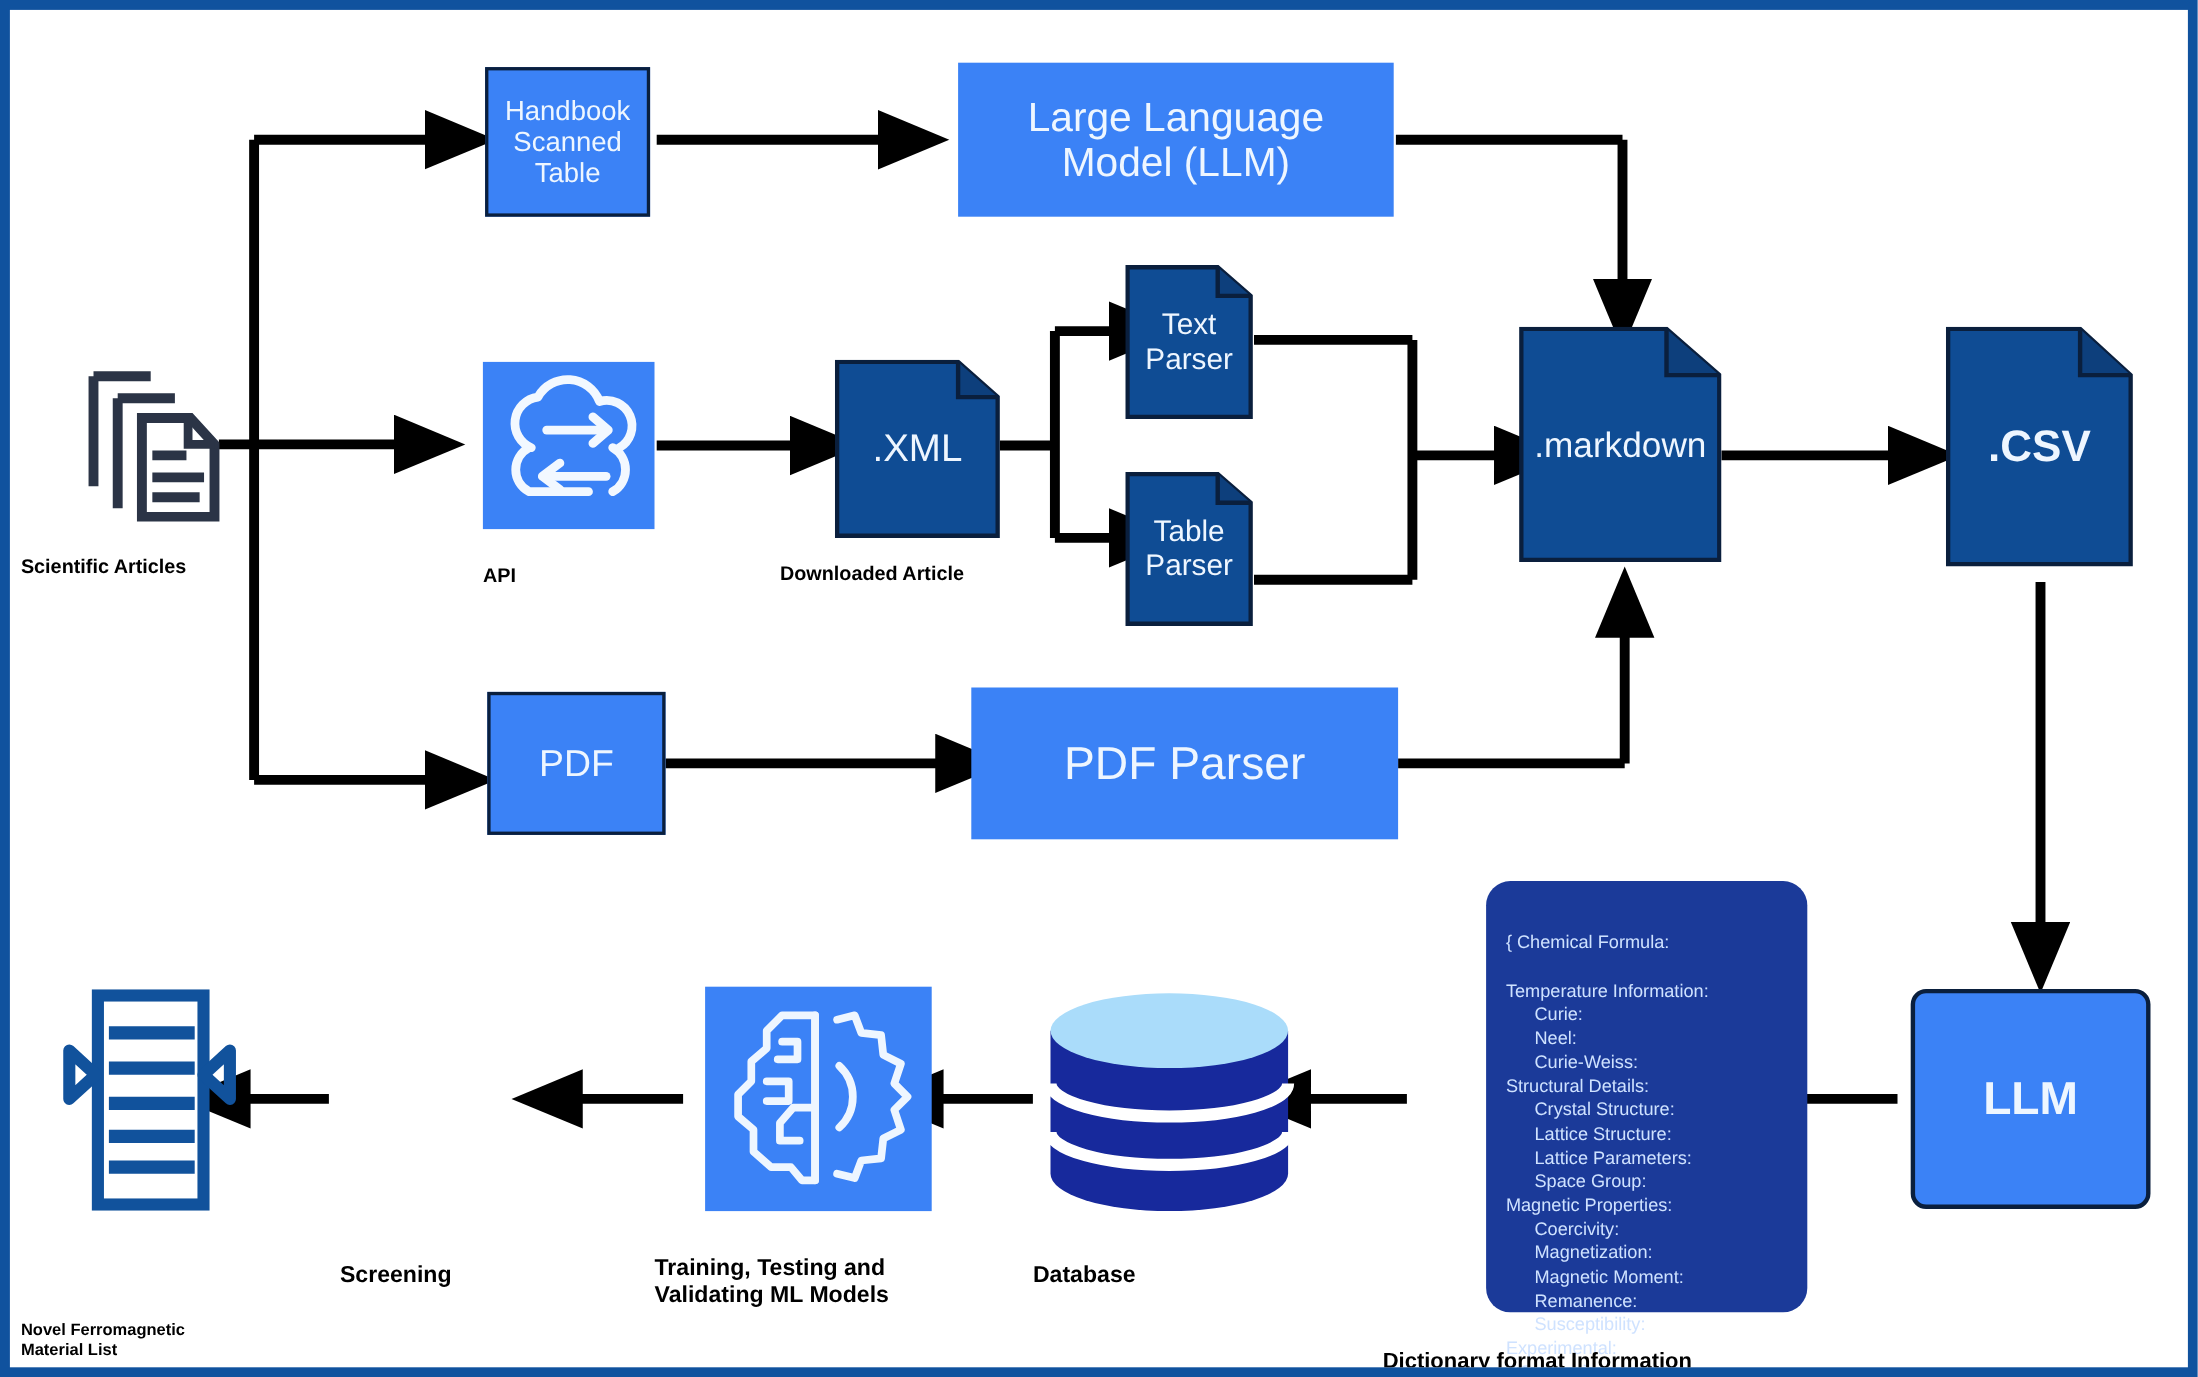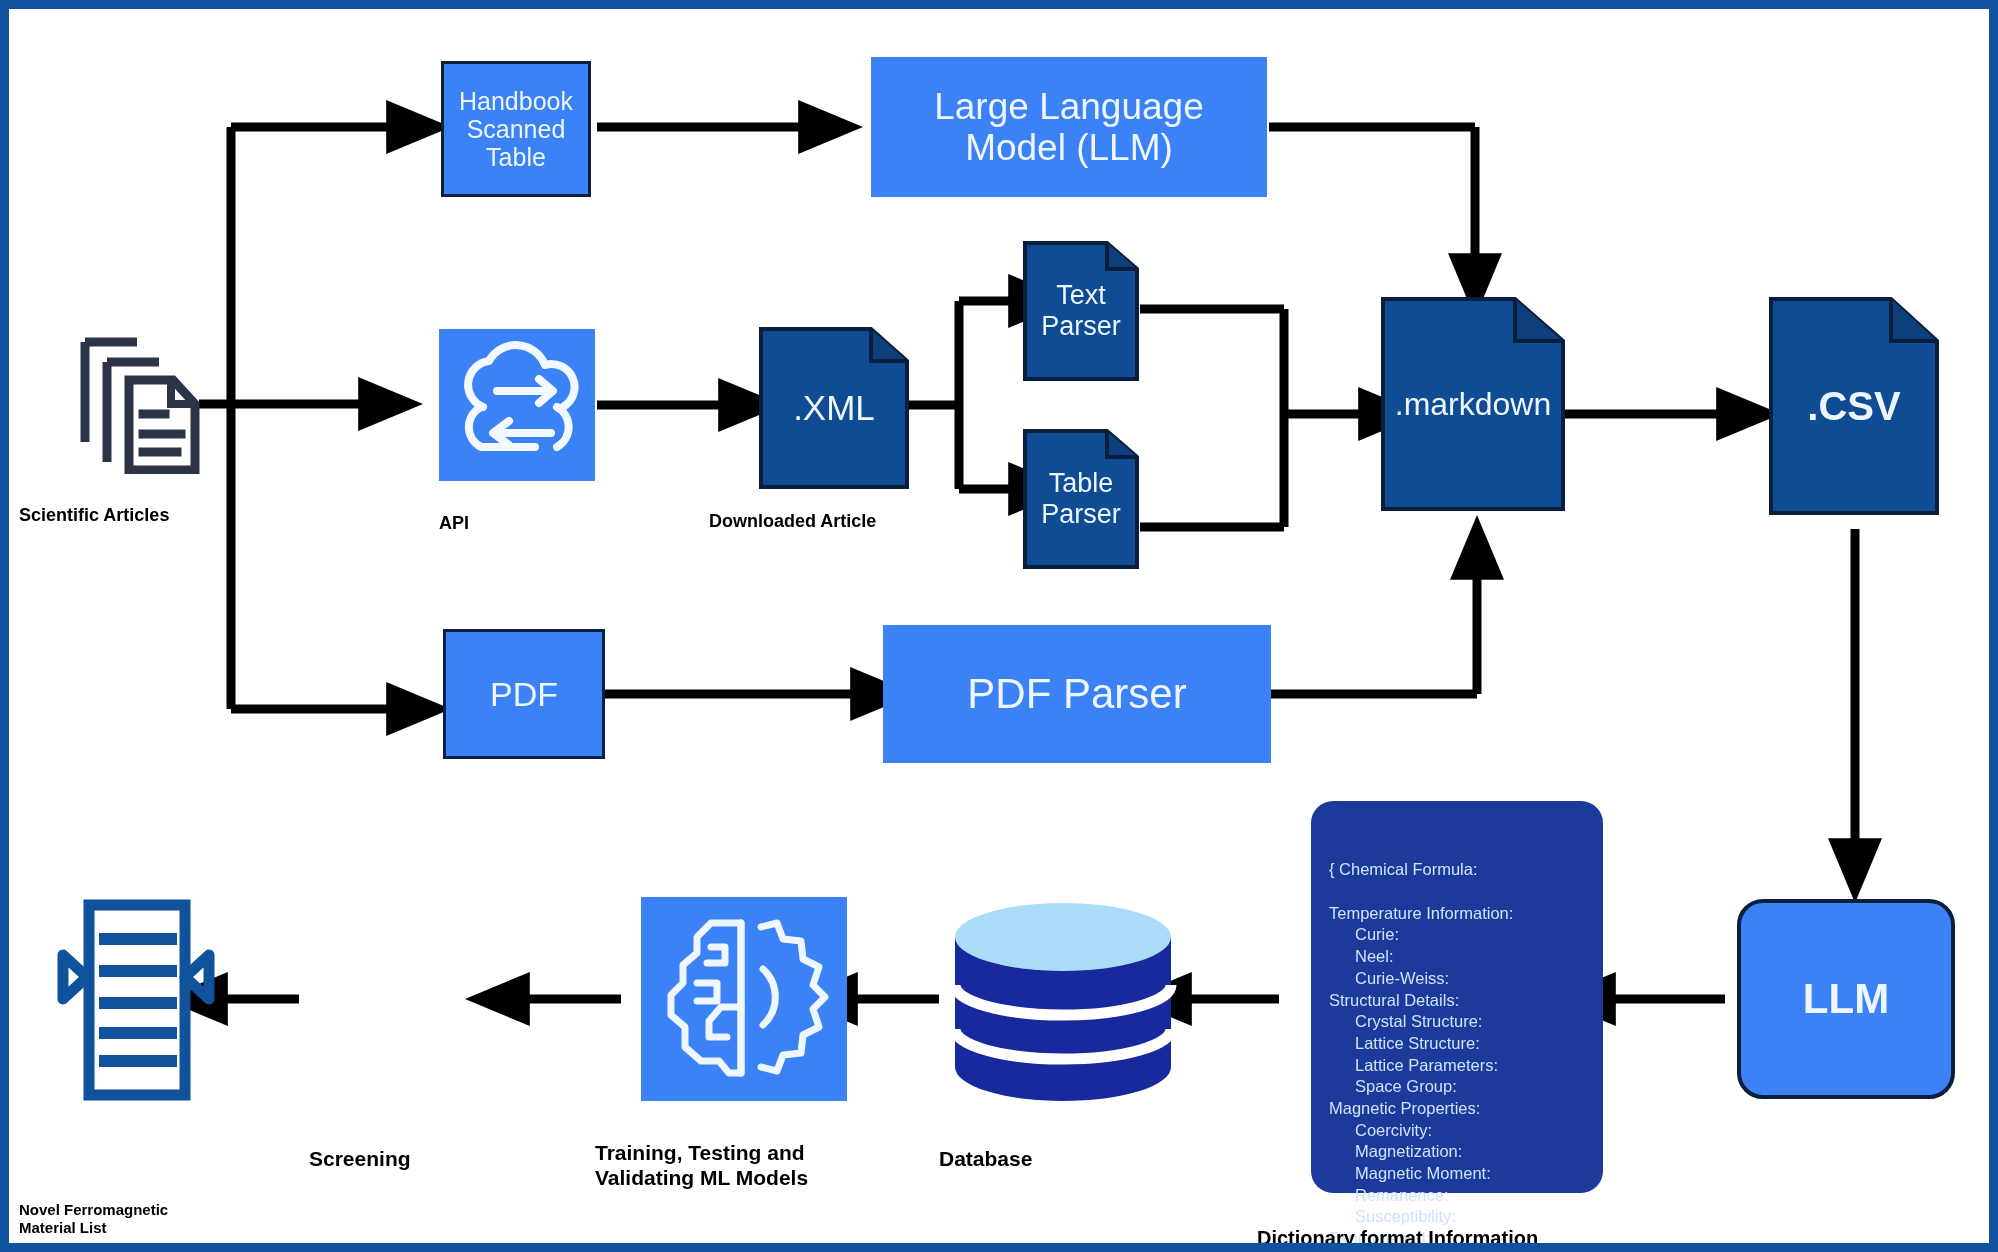--- a/index.html
+++ b/index.html
@@ -3,26 +3,26 @@
 <meta charset="utf-8">
 <style>
   html,body{margin:0;padding:0;background:#ffffff;}
   body{font-family:"Liberation Sans",sans-serif;}
   #stage{position:relative;width:1998px;height:1252px;background:#ffffff;box-sizing:border-box;
          border:9px solid #10529e;overflow:hidden;}
   .node{position:absolute;box-sizing:border-box;}
   .boxblue{background:#3b82f6;border:3px solid #0a1f3d;display:flex;align-items:center;
            justify-content:center;text-align:center;color:#eef6ff;line-height:1.12;}
   .boxblue.noborder{border:none;}
-  .rounded{border-radius:26px;text-align:center;}
+  .rounded{border-radius:14px;text-align:center;}
   .caption{position:absolute;font-weight:bold;color:#000;line-height:1.18;margin-top:26px;}
   svg.lay{position:absolute;left:0;top:0;width:1998px;height:1252px;pointer-events:none;}
   .dictbox{position:absolute;background:#1b3a99;border-radius:22px;color:#cfe2ff;
-           font-size:16.5px;line-height:1.315;padding:15px 0 10px 18px;box-sizing:border-box;
-           white-space:pre;font-family:"Liberation Sans",sans-serif;}
+           font-size:16.5px;line-height:1.315;padding:3px 0 10px 18px;box-sizing:border-box;
+           white-space:pre;font-family:"Liberation Sans",sans-serif;margin-left:40px;}
   .ind1{padding-left:0px;}
   .ind2{padding-left:26px;}
 </style>
 </head>
 <body>
 
 <div id="stage">
 
   <svg class="lay" viewBox="0 0 1998 1252">
     <defs>

